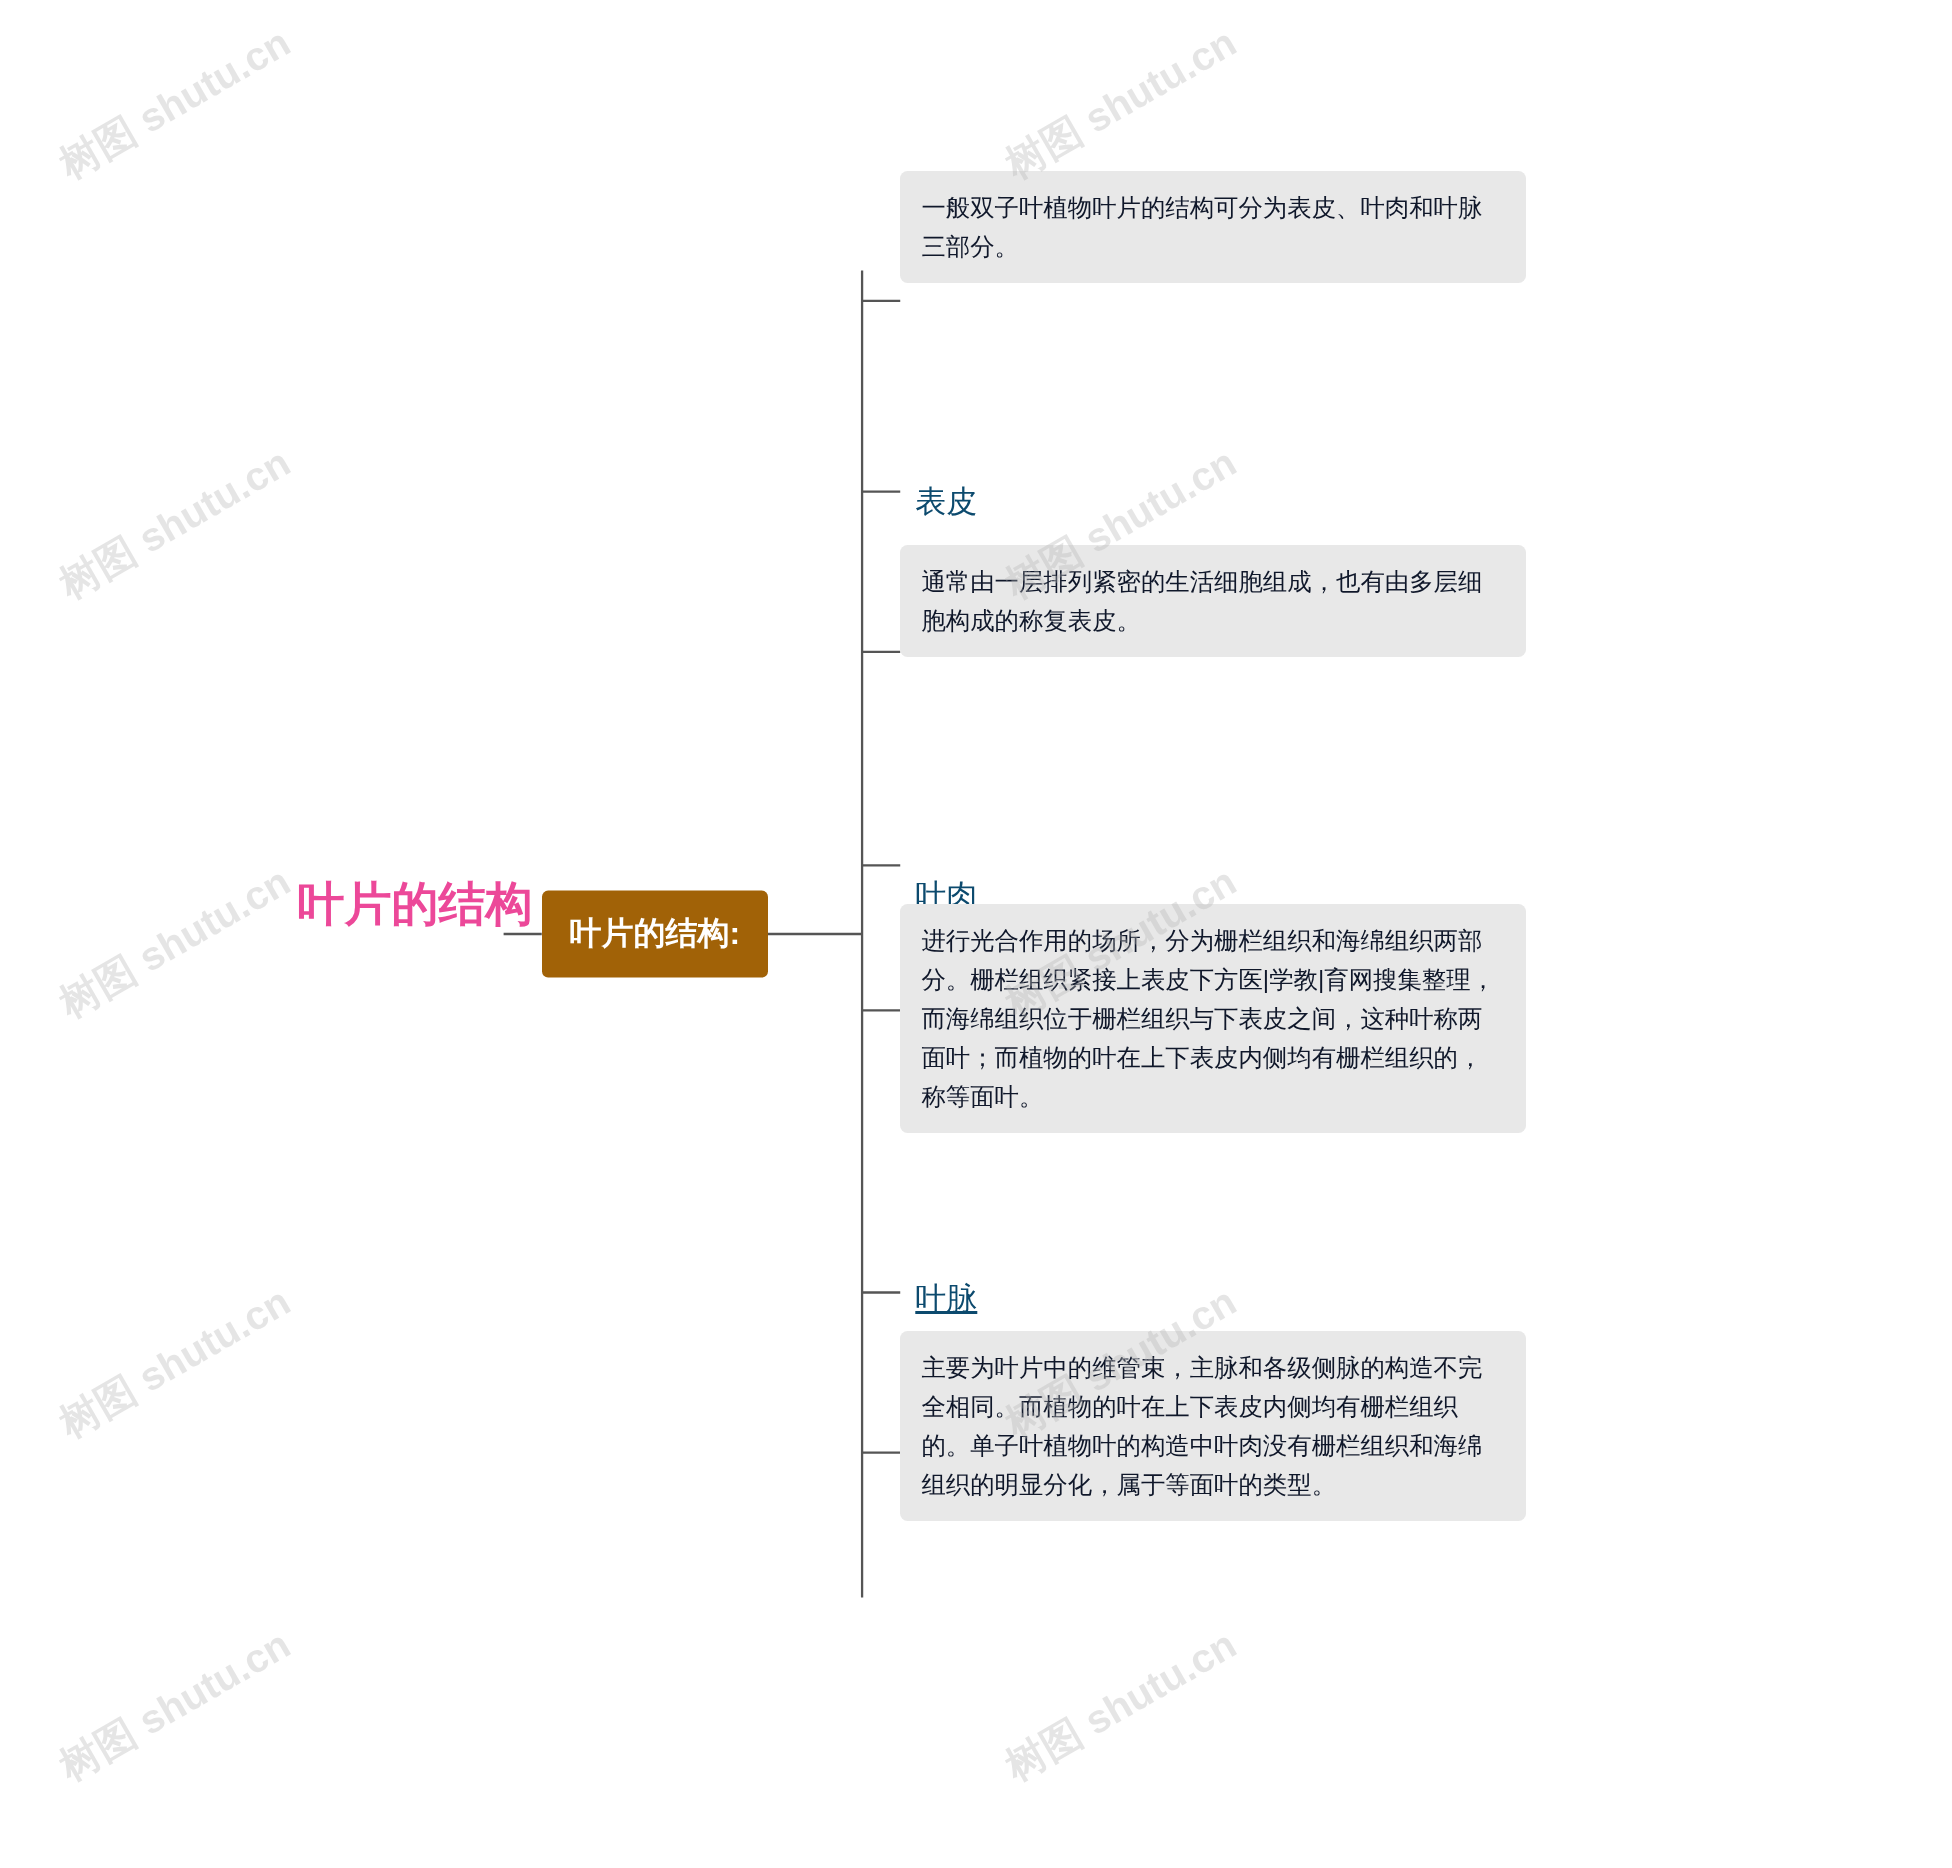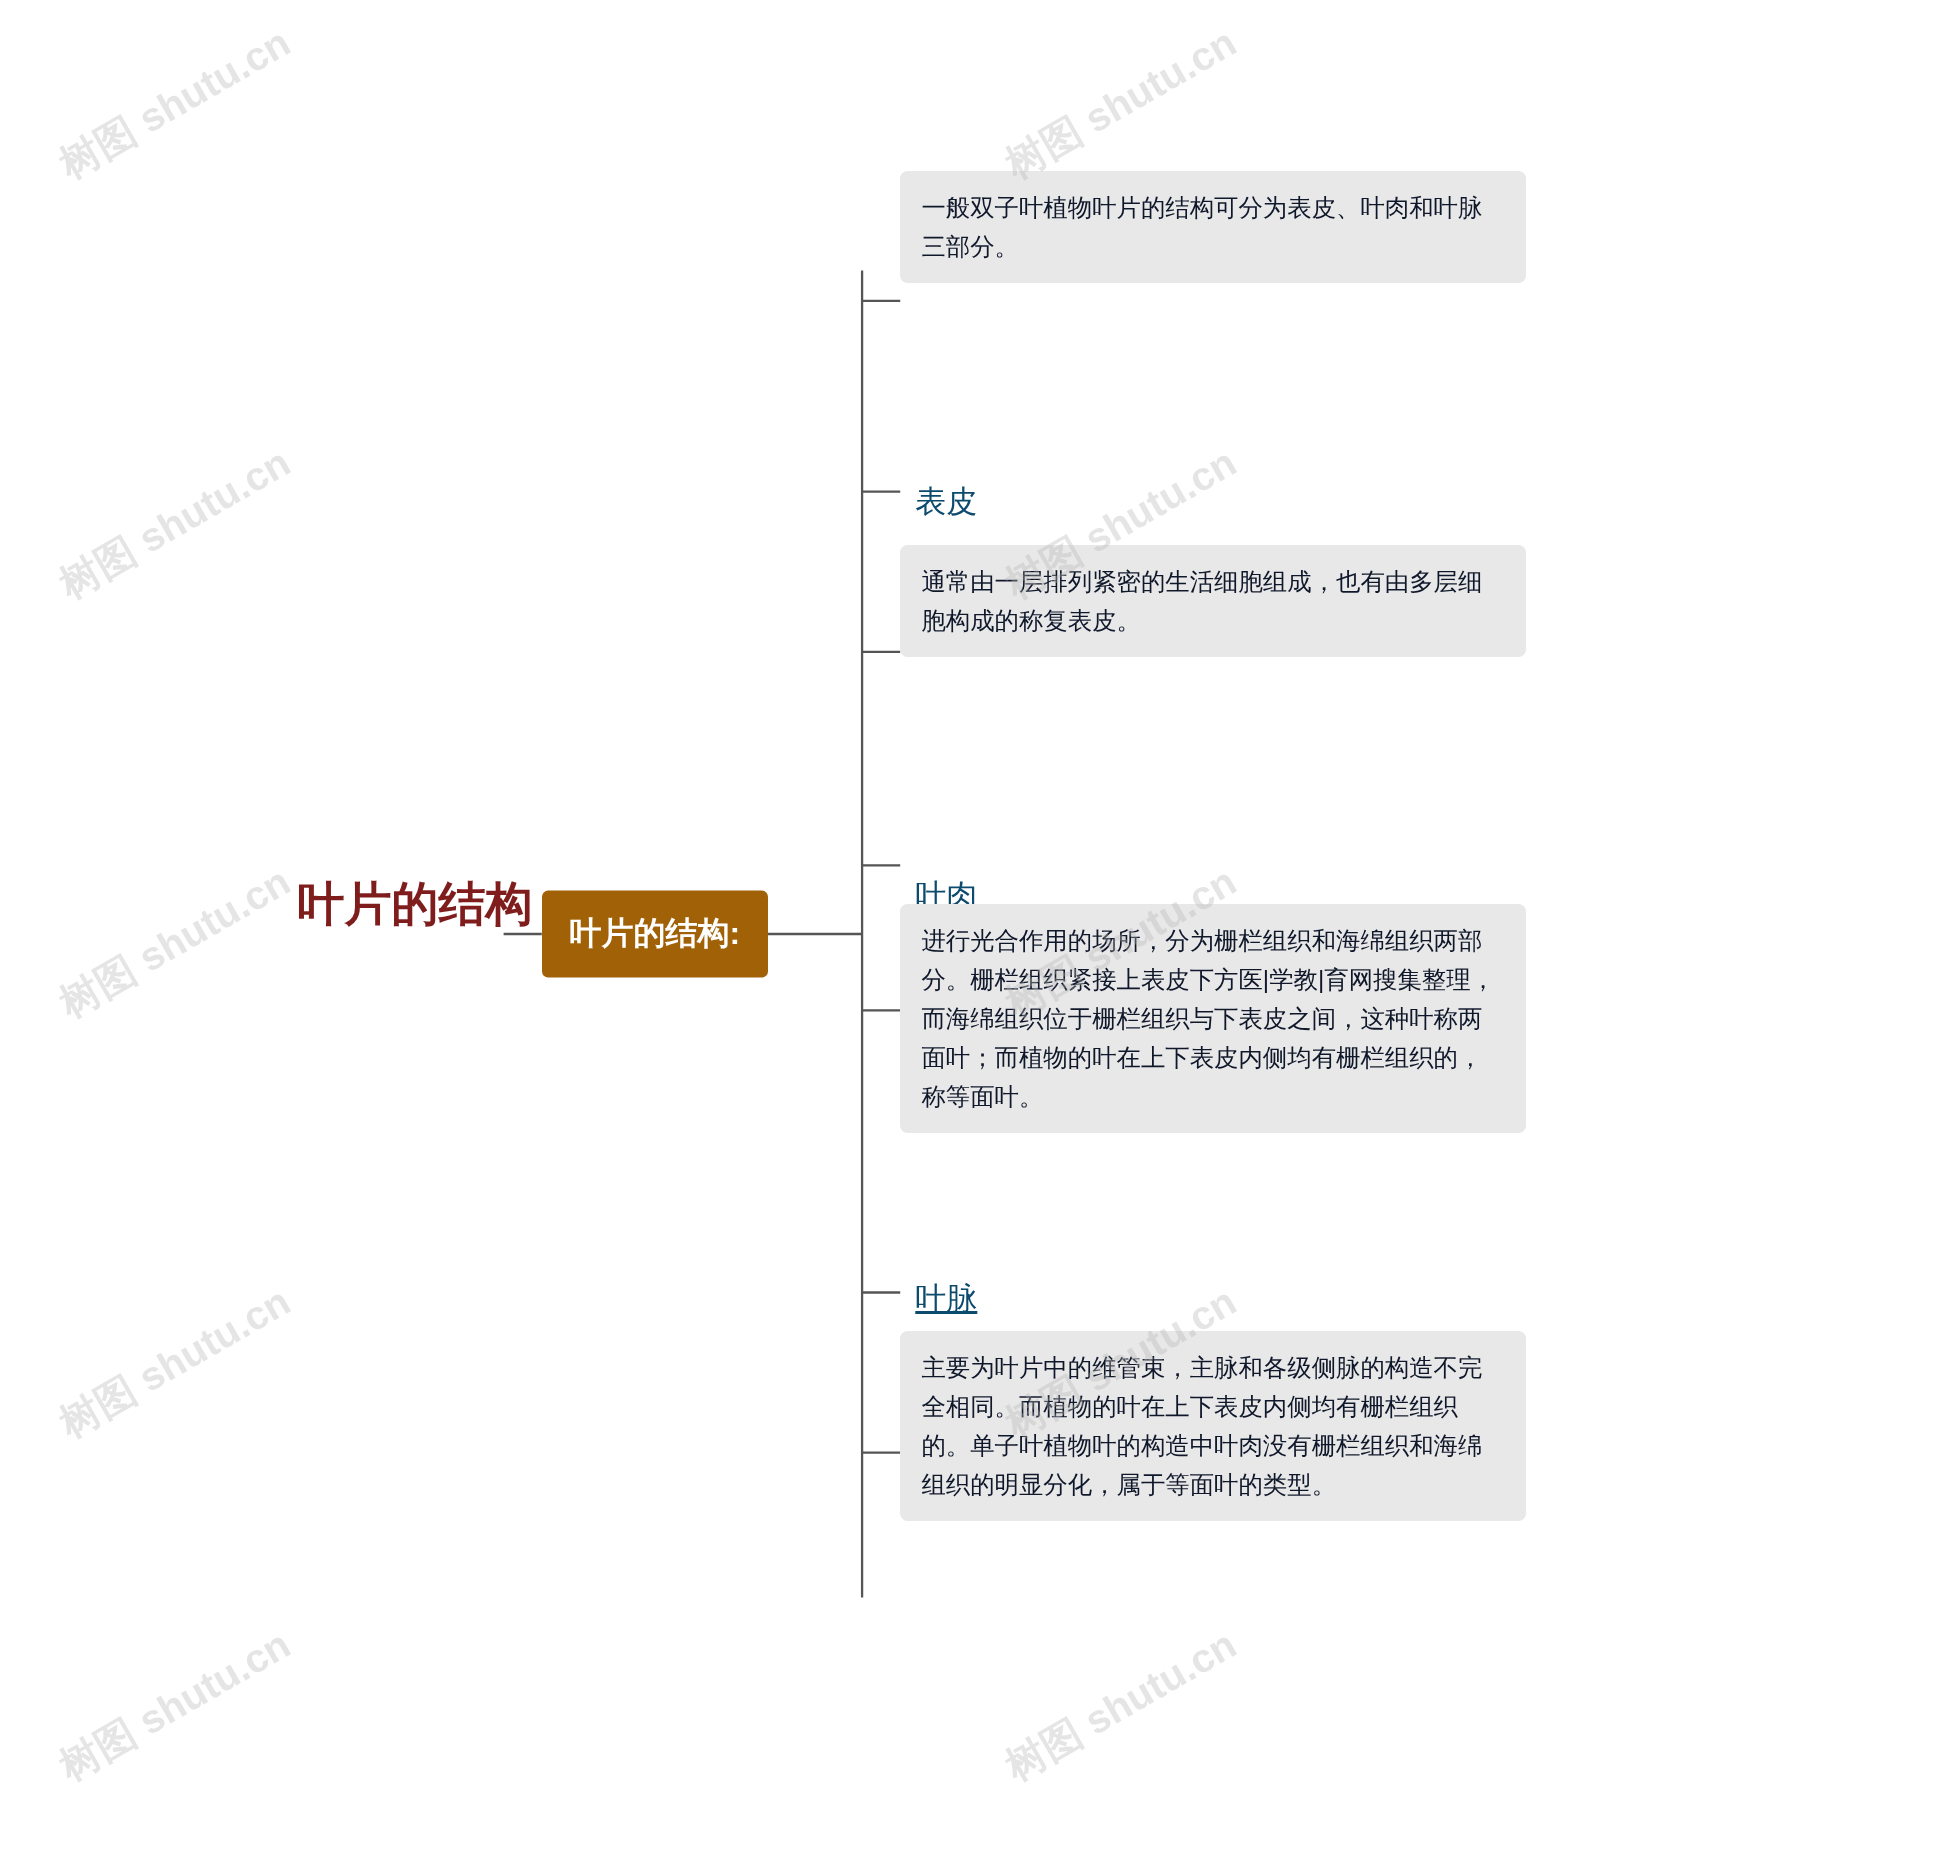--- a/index.html
+++ b/index.html
@@ -41,21 +41,21 @@
     }
 
     
     .root-label {
       position: absolute;
       left: 0px;
       top: 50%;
       transform: translateY(-50%);
       font-size: 47px;
       font-weight: bold;
-      color: #7f1d1d;
+      color: #ec4899;
       white-space: nowrap;
     }
 
     
     .center-node {
       position: absolute;
       left: 252px;
       top: 50%;
       transform: translateY(-50%);
       background: #a16207;

